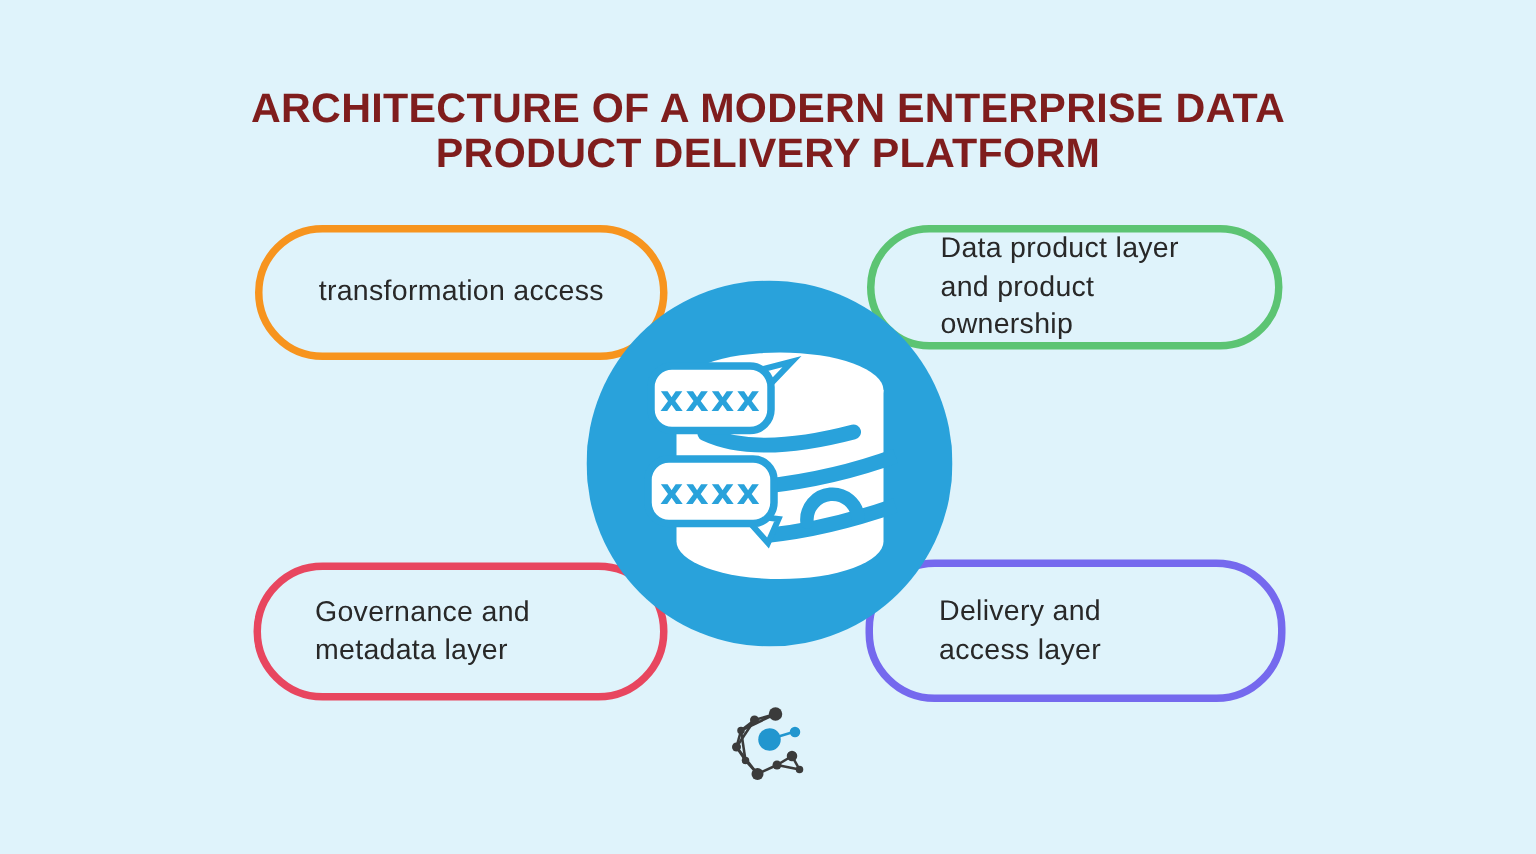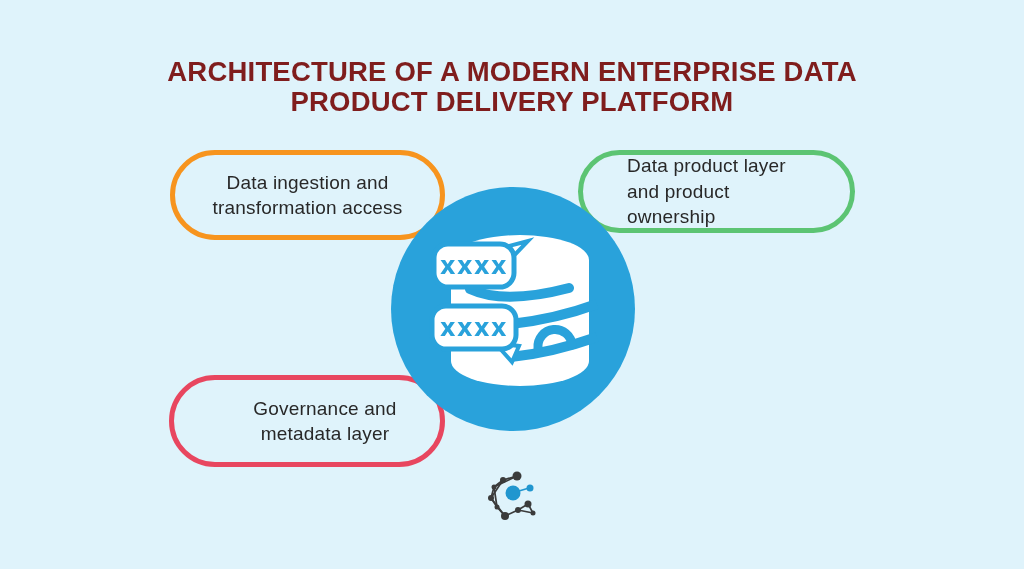--- a/index.html
+++ b/index.html
@@ -51,21 +51,20 @@
   }
   #box-product {
     left: 578px; top: 150px; width: 277px; height: 83px;
     border-color: #5CC473;
     text-align: left;
     padding-left: 44px;
   }
   #box-governance {
     left: 169px; top: 375px; width: 276px; height: 92px;
     border-color: #E8465F;
-    text-align: center;
     padding-left: 36px;
   }
   #box-delivery {
     left: 577px; top: 373px; width: 280px; height: 95px;
     border-color: #7569EE;
     text-align: left;
     padding-left: 44px;
   }
   .center-badge {
     position: absolute;
@@ -90,35 +89,38 @@
 <body>
 
 <div class="stage">
 
   <div class="title">
     <div>ARCHITECTURE OF A MODERN ENTERPRISE DATA</div>
     <div>PRODUCT DELIVERY PLATFORM</div>
   </div>
 
   <div class="box" id="box-ingestion">
-    <div class="line">Data ingestion and</div>
     <div class="line">transformation access</div>
   </div>
 
   <div class="box" id="box-product">
     <div class="line">Data product layer</div>
     <div class="line">and product</div>
     <div class="line">ownership</div>
   </div>
 
   <div class="box" id="box-governance">
     <div class="line">Governance and</div>
     <div class="line">metadata layer</div>
   </div>
 
+  <div class="box" id="box-delivery">
+    <div class="line">Delivery and</div>
+    <div class="line">access layer</div>
+  </div>
 
   <svg class="center-badge" viewBox="0 0 244 244" xmlns="http://www.w3.org/2000/svg">
     <circle cx="122" cy="122" r="122" fill="#29A2DB"></circle>
 
     <ellipse cx="129" cy="73" rx="69" ry="25" fill="#FFFFFF"></ellipse>
     <path d="M60 73 L60 174 A69 25 0 0 0 198 174 L198 73 Z" fill="#FFFFFF"></path>
 
     <path d="M79 102 Q113 118 178 101" stroke="#29A2DB" stroke-width="10" fill="none" stroke-linecap="round"></path>
     <path d="M120 137 Q165 132 206 117" stroke="#29A2DB" stroke-width="10" fill="none"></path>
     <path d="M120 170 Q160 166 206 150" stroke="#29A2DB" stroke-width="10" fill="none"></path>

